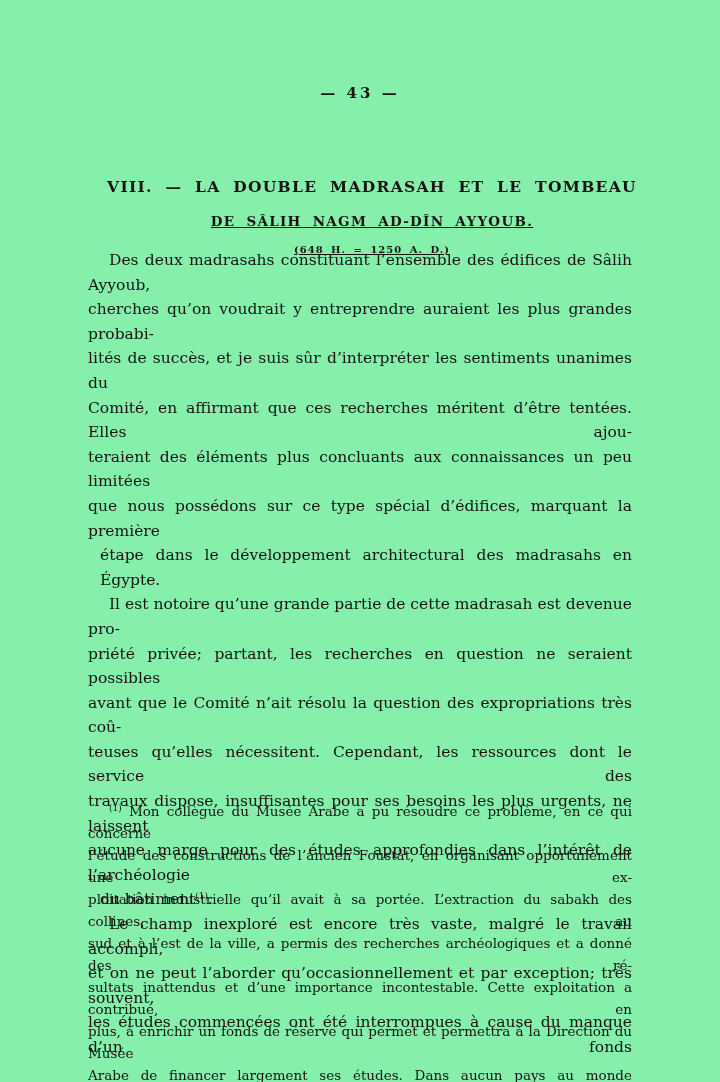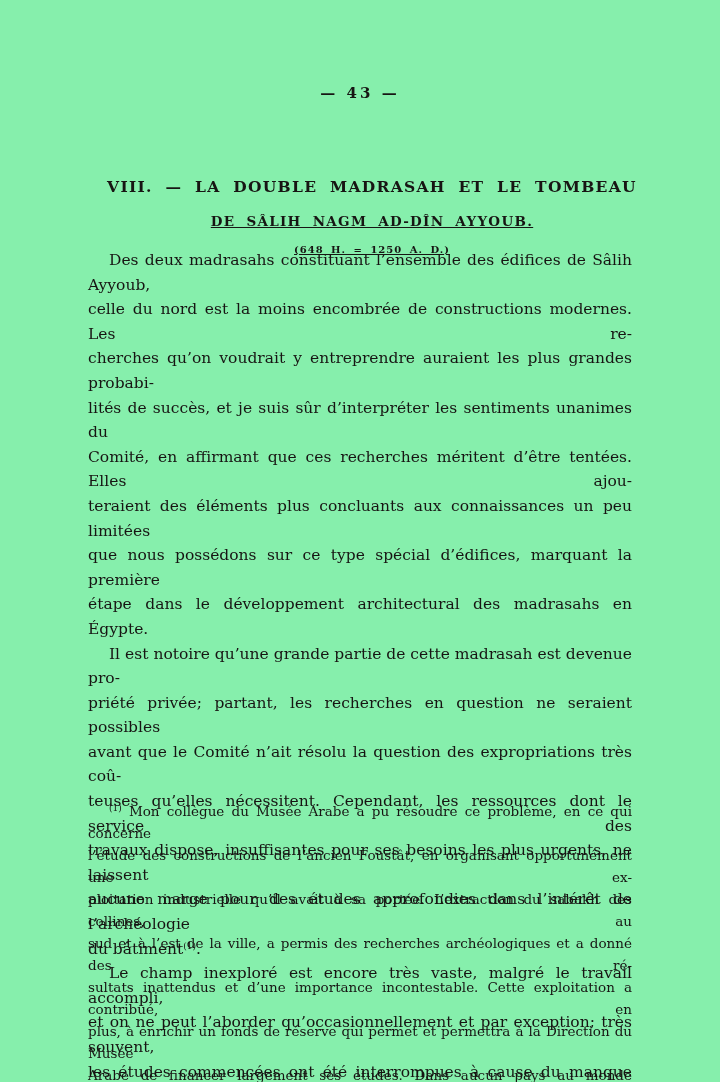--- a/index.html
+++ b/index.html
@@ -66,21 +66,21 @@
     line-height: 24.6px;
   }
   .para { margin: 0; }
   .ln {
     display: block;
     text-align: justify;
     text-align-last: justify;
     white-space: normal;
   }
   .ln.first { text-indent: 21px; }
-  .ln.end { text-align-last: left; }
+  .ln.end { text-align-last: left; margin-left: 12px; }
   .footnote {
     position: absolute;
     top: 800px;
     left: 88px;
     width: 544px;
     font-size: 13.5px;
     line-height: 22px;
   }
   sup.mark {
     font-size: 9px;
@@ -99,21 +99,20 @@
   <div class="heading">
     <div class="h1">VIII. — LA DOUBLE MADRASAH ET LE TOMBEAU</div>
     <div class="h2">DE SÂLIH NAGM AD-DÎN AYYOUB.</div>
     <div class="h3">(648 H. = 1250 A. D.)</div>
   </div>
 
   <div class="bodytext">
 
     <p class="para">
       <span class="ln first">Des deux madrasahs constituant l’ensemble des édifices de Sâlih Ayyoub,</span>
-      <span class="ln">celle du nord est la moins encombrée de constructions modernes. Les re-</span>
       <span class="ln">cherches qu’on voudrait y entreprendre auraient les plus grandes probabi-</span>
       <span class="ln">lités de succès, et je suis sûr d’interpréter les sentiments unanimes du</span>
       <span class="ln">Comité, en affirmant que ces recherches méritent d’être tentées. Elles ajou-</span>
       <span class="ln">teraient des éléments plus concluants aux connaissances un peu limitées</span>
       <span class="ln">que nous possédons sur ce type spécial d’édifices, marquant la première</span>
       <span class="ln end">étape dans le développement architectural des madrasahs en Égypte.</span>
     </p>
 
     <p class="para">
       <span class="ln first">Il est notoire qu’une grande partie de cette madrasah est devenue pro-</span>

